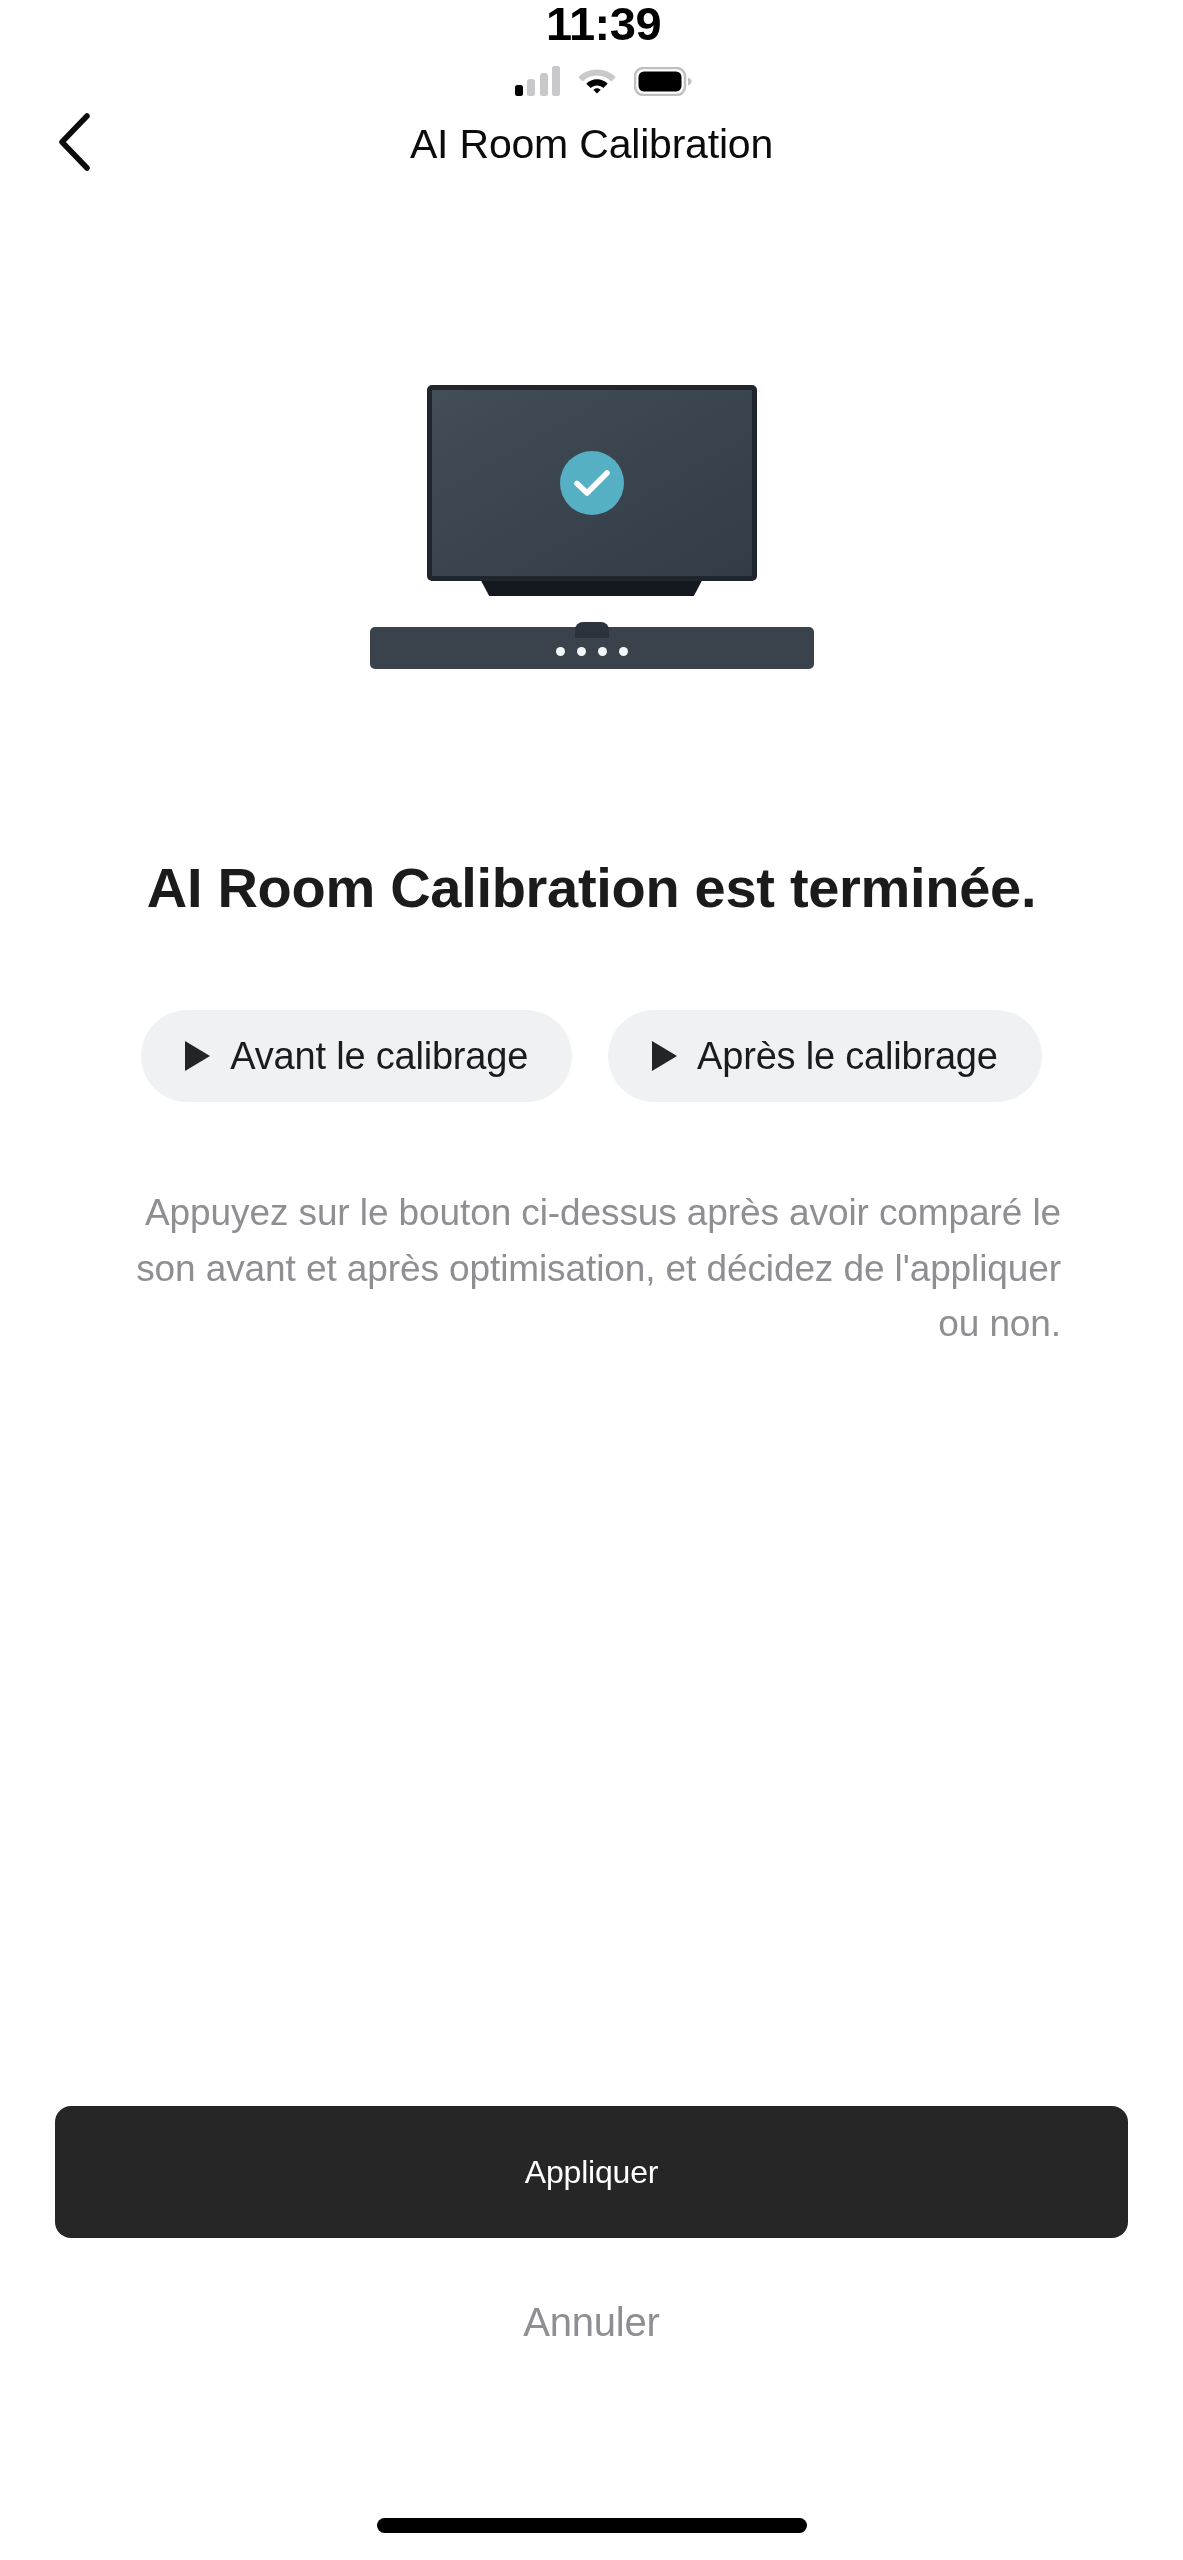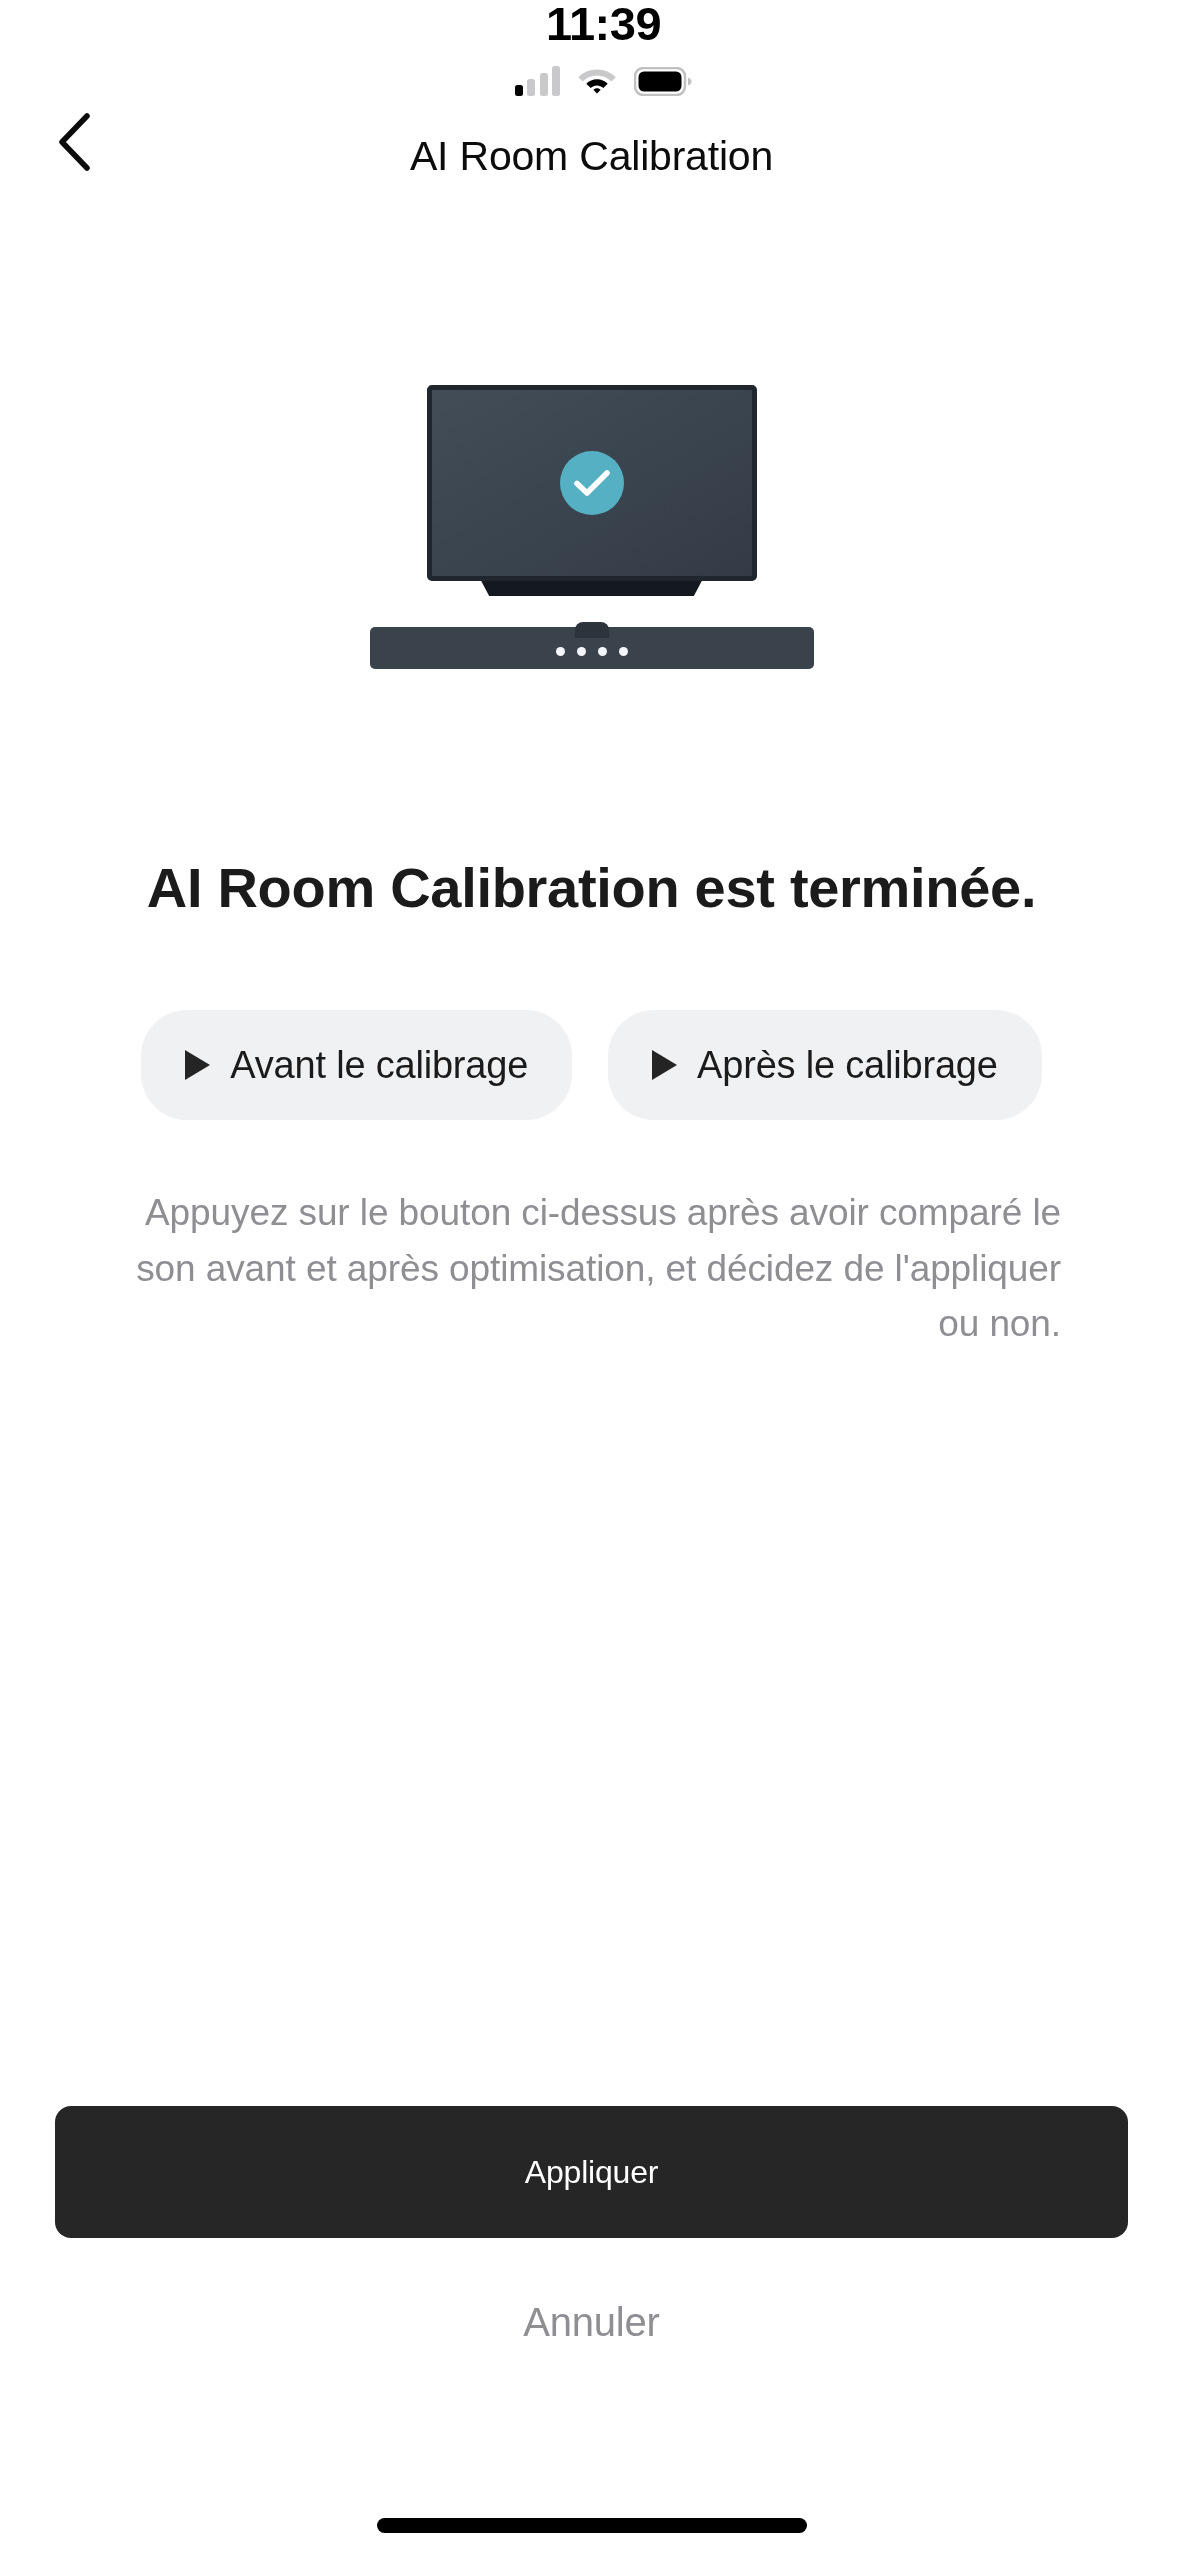--- a/index.html
+++ b/index.html
@@ -41,21 +41,21 @@
     position:absolute; top:96px; left:0; width:1183px; height:96px;
   }
   .nav-back{
     position:absolute; left:38px; top:50%; transform:translateY(-50%);
     width:72px; height:72px; display:flex; align-items:center; justify-content:center;
     cursor:pointer;
   }
   .nav-title{
     position:absolute; left:0; top:50%; transform:translateY(-50%);
     width:100%; text-align:center;
-    font-size:41px; color:#0c0c0c; font-weight:400; letter-spacing:-0.2px;margin-top:12px;
+    font-size:41px; color:#0c0c0c; font-weight:400; letter-spacing:-0.2px;
   }
 
   
   .illustration{
     position:absolute; top:385px; left:0; width:1183px;
     display:flex; flex-direction:column; align-items:center;
   }
   .tv-wrap{ position:relative; width:330px; }
   .tv-body{
     width:330px; height:196px;
@@ -104,21 +104,21 @@
   }
 
   
   .pills{
     position:absolute; top:1010px; left:0; width:1183px;
     display:flex; justify-content:center; gap:36px;
   }
   .pill{
     background:#f0f1f3;
     border:none; border-radius:46px;
-    height:110px; padding:0 44px;
+    height:92px; padding:0 44px;
     display:flex; align-items:center; gap:20px;
     font-family:"Liberation Sans", sans-serif;
     font-size:38px; color:#1b1b1b; letter-spacing:-0.2px;
     cursor:pointer; white-space:nowrap;
   }
   .play-tri{
     width:0; height:0; display:block;
     border-left:25px solid #242424;
     border-top:15px solid transparent;
     border-bottom:15px solid transparent;

